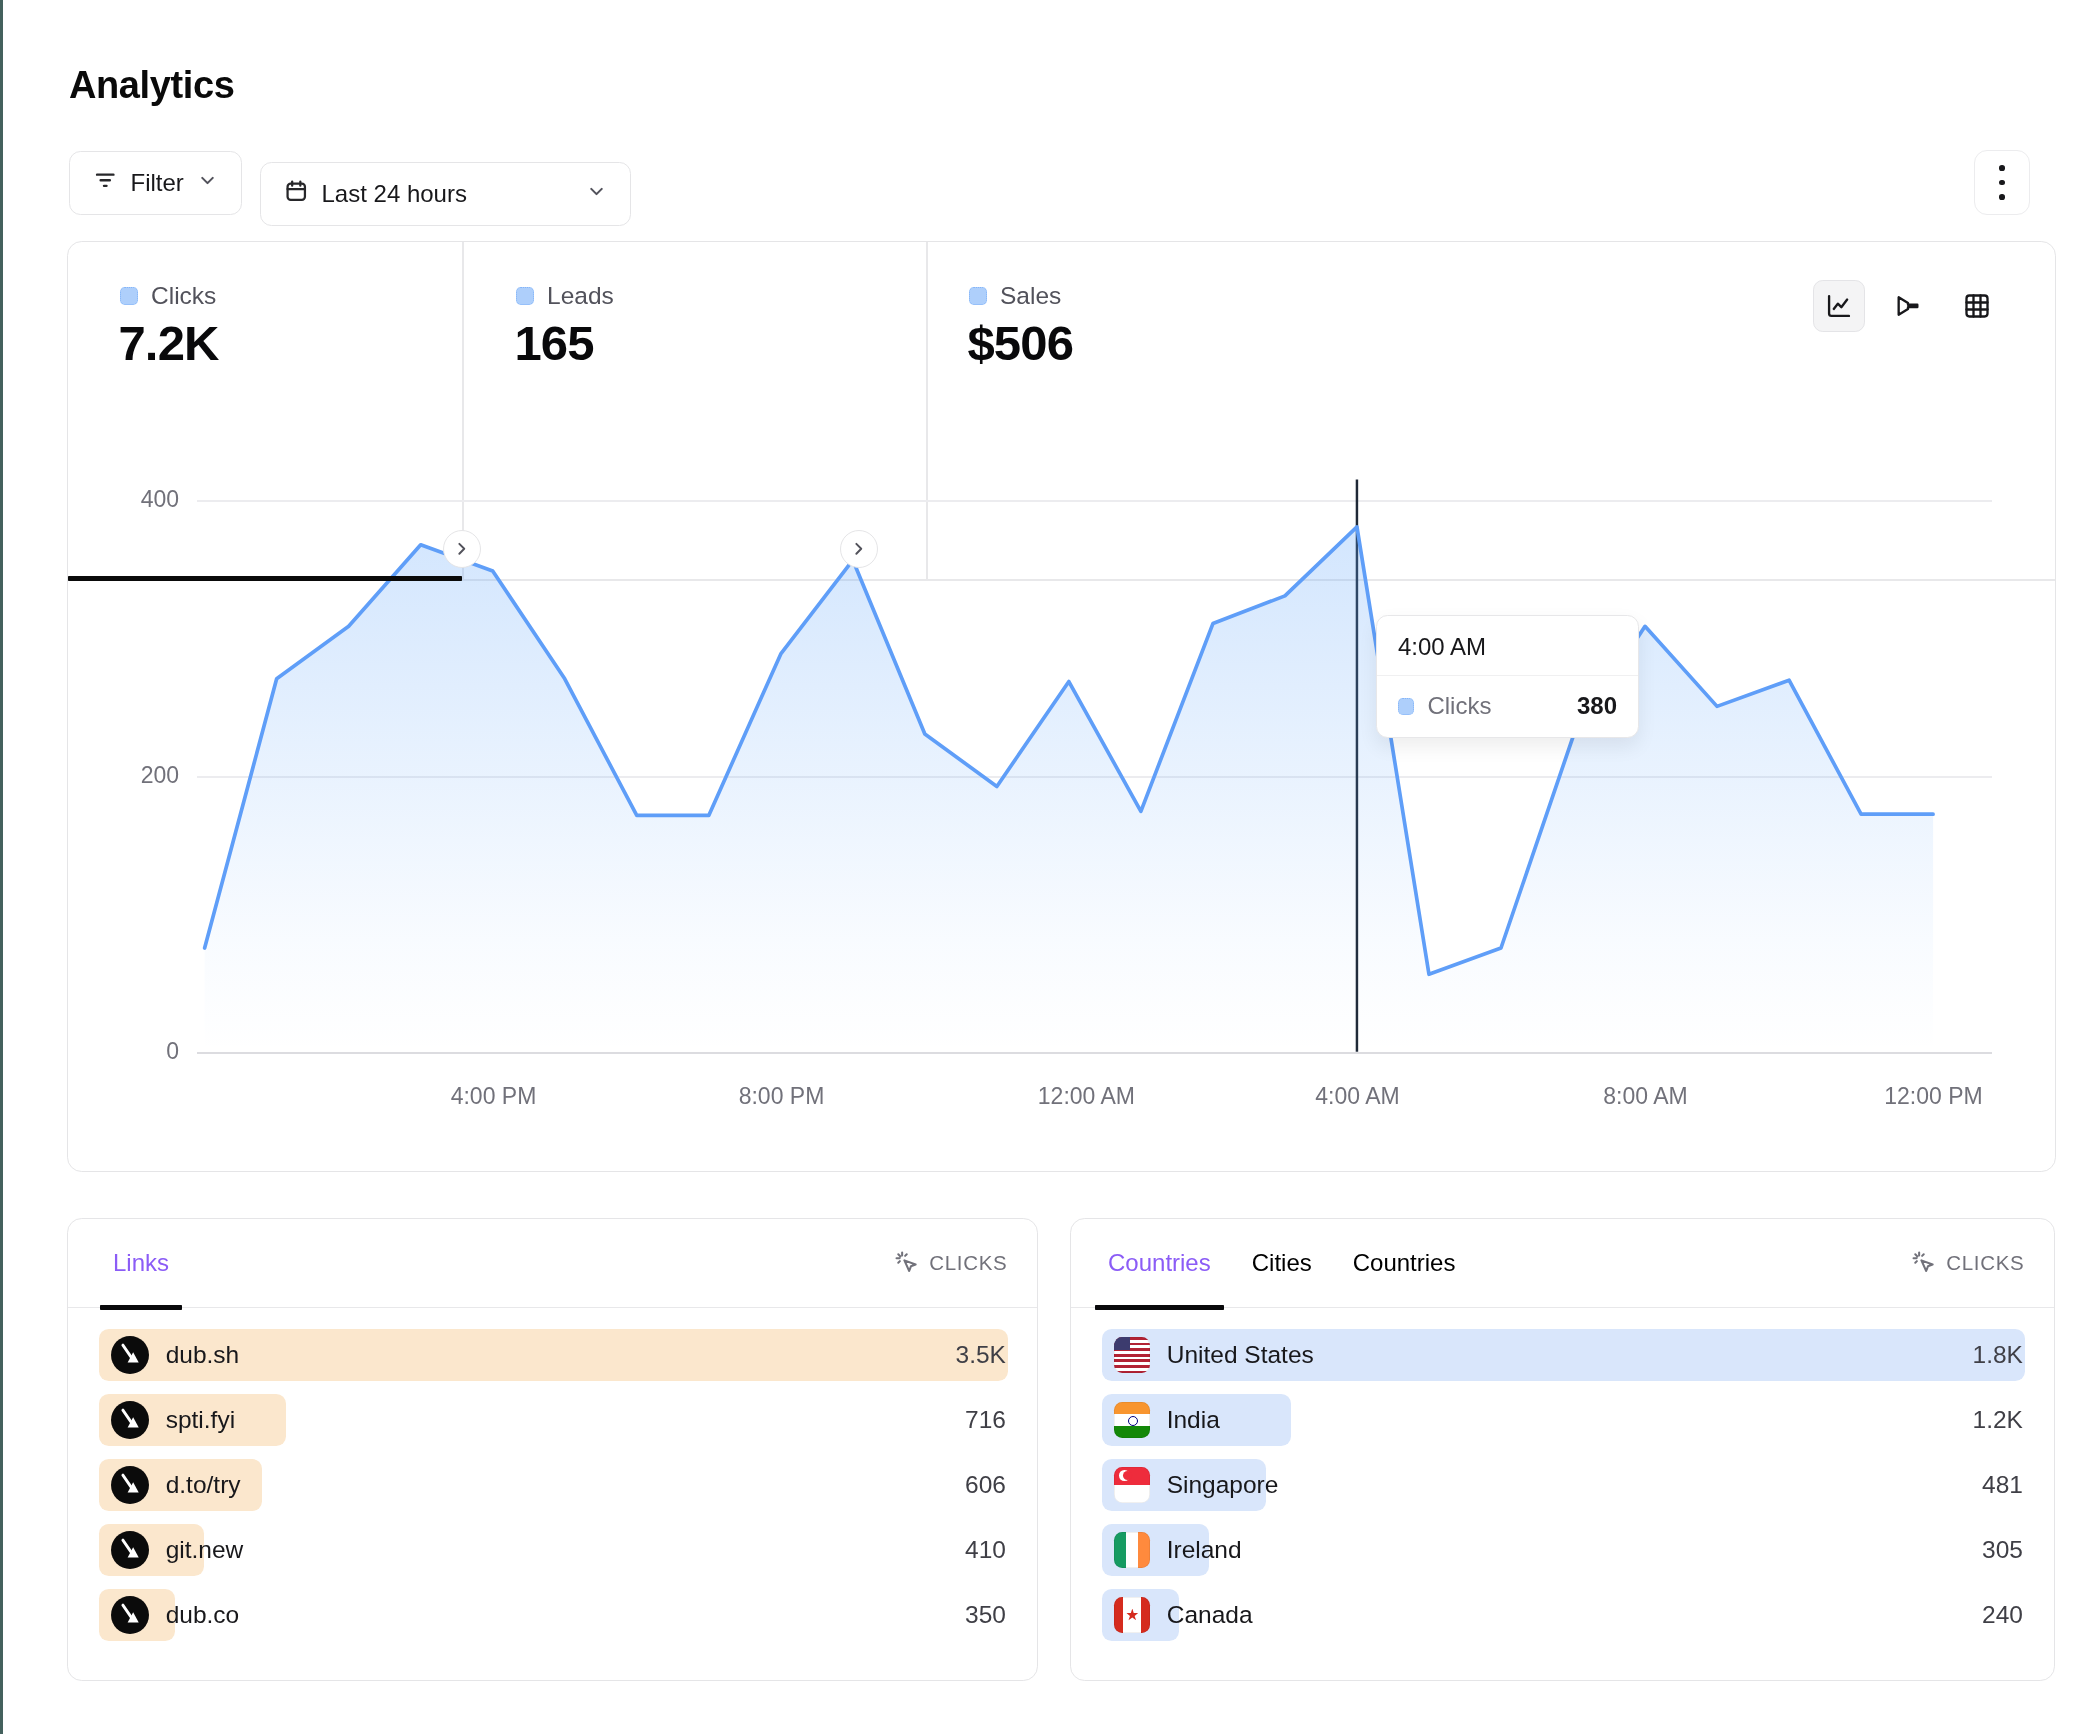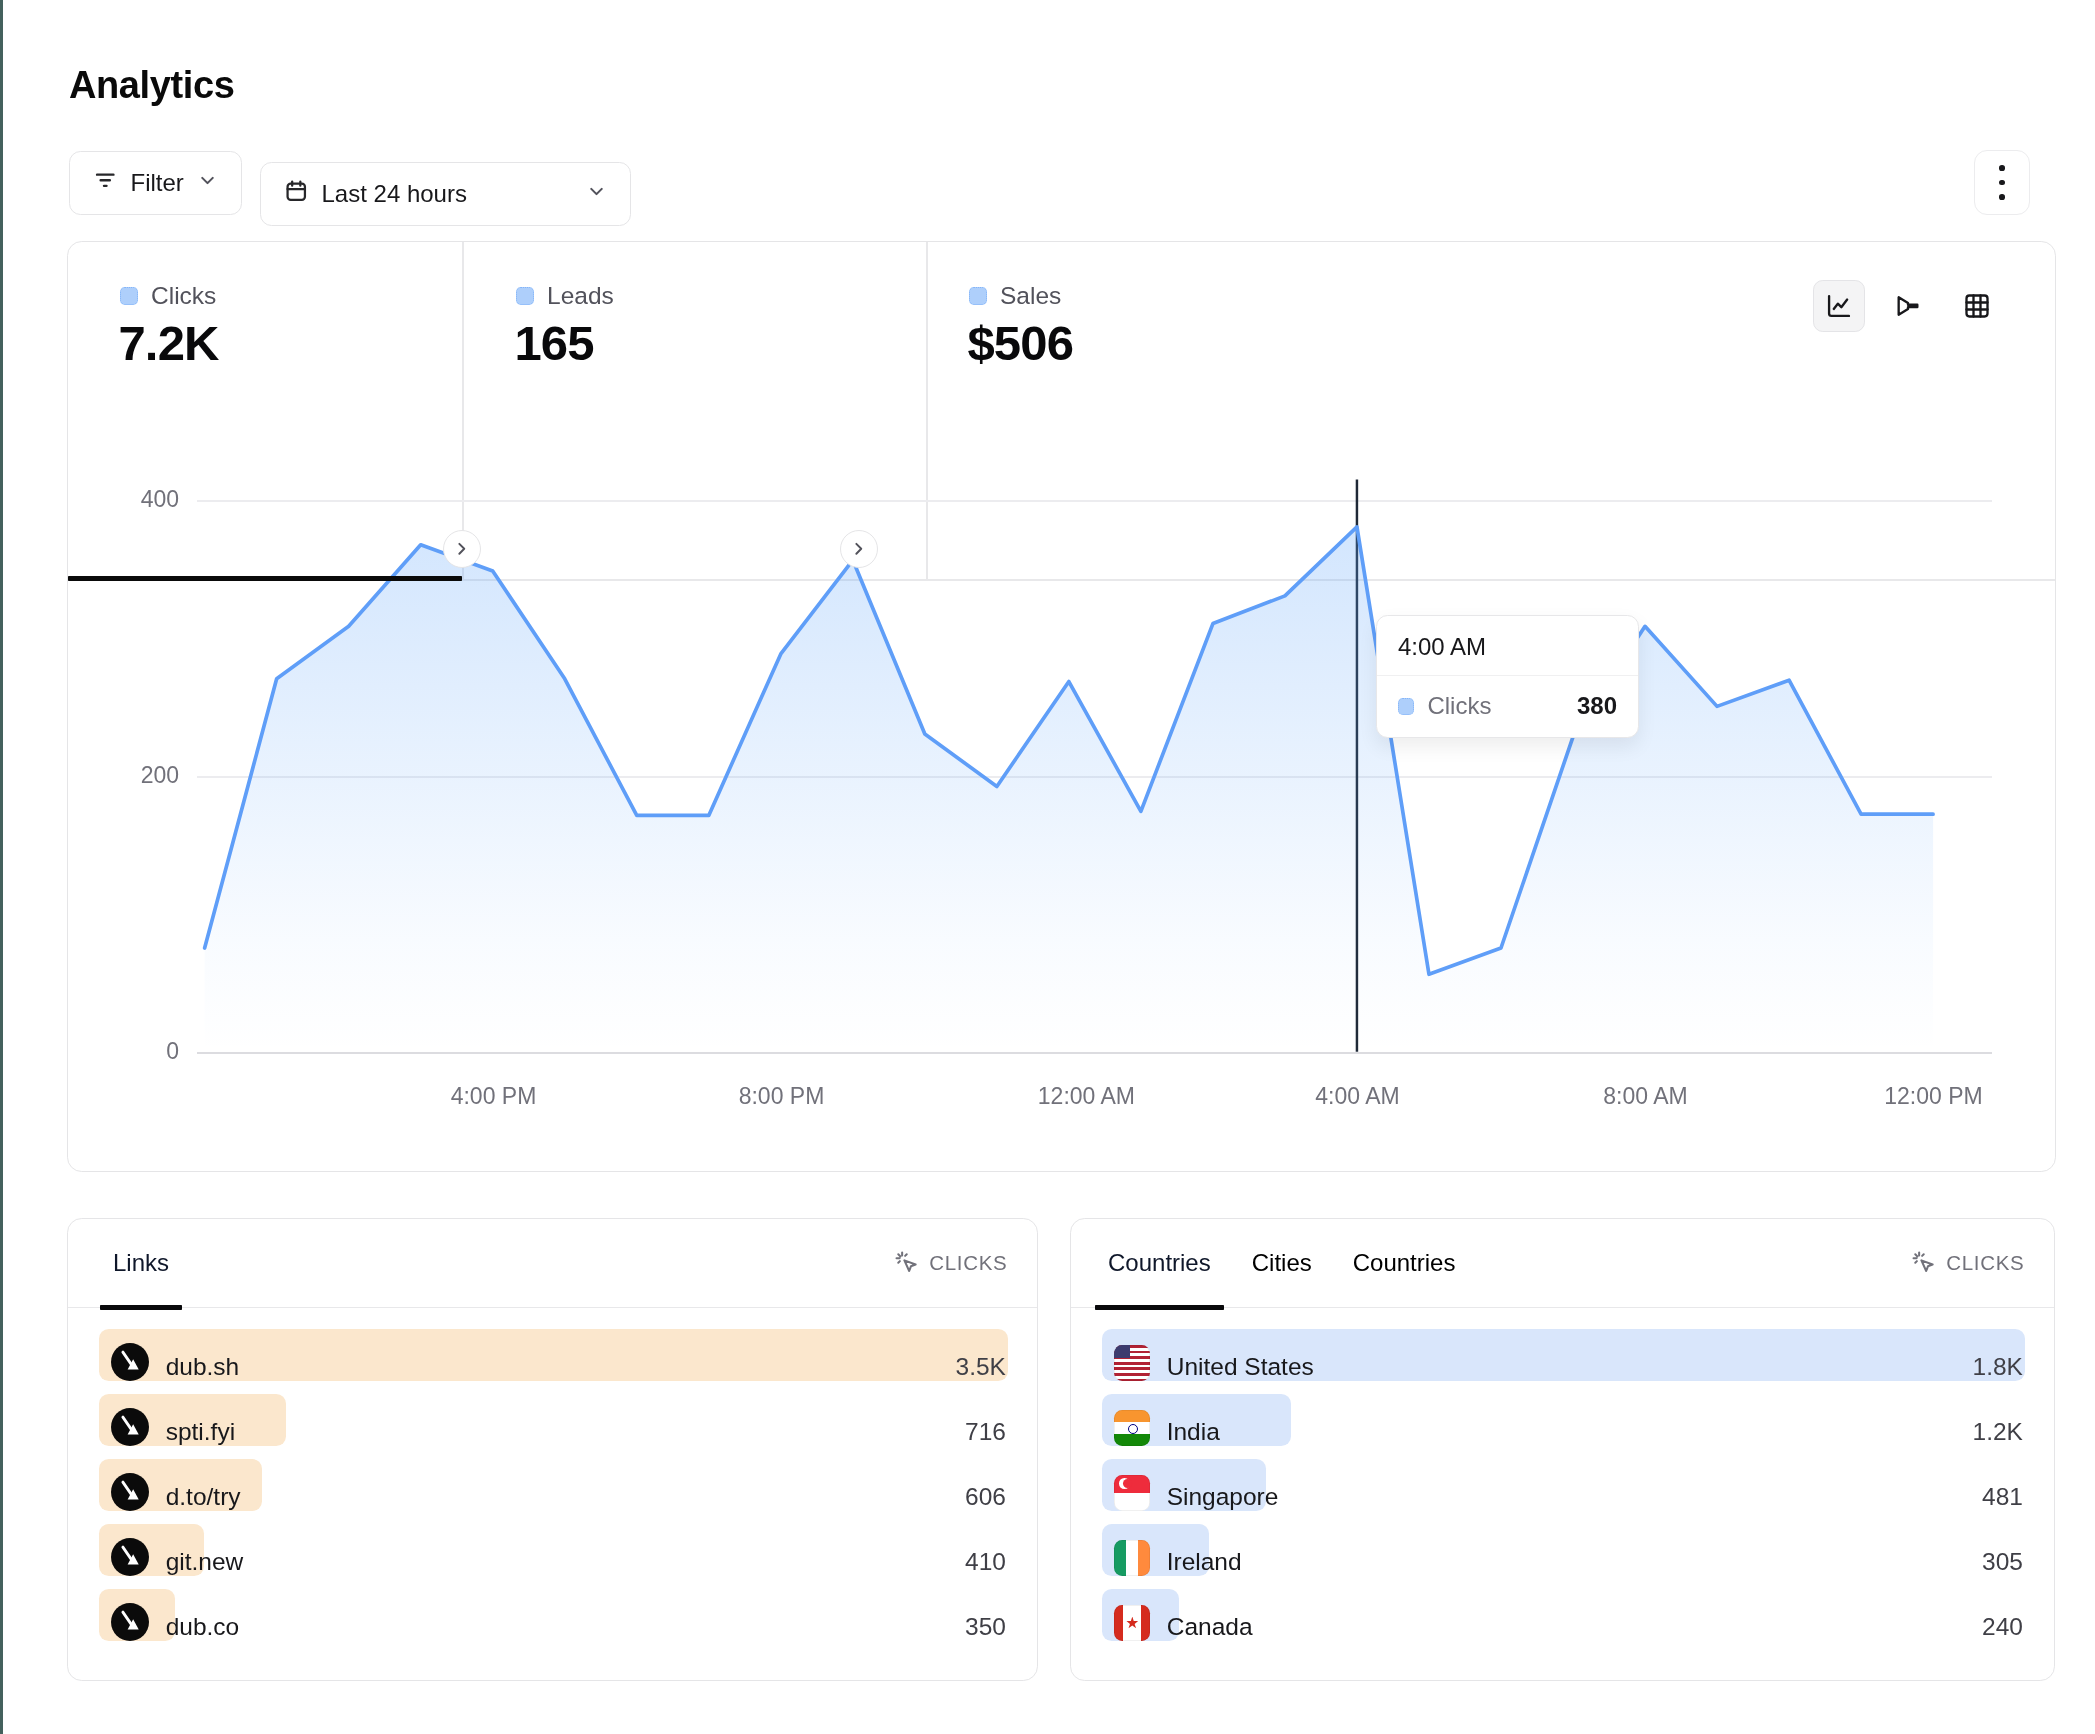--- a/index.html
+++ b/index.html
@@ -59,27 +59,27 @@
   #tooltip .tt-label { font-size:24px; color:#71717a; }
   #tooltip .tt-value { margin-left:auto; font-size:24px; font-weight:600; color:#18181b; }
 
   #links-card { left:67px; top:1218px; width:971px; height:463px; }
   #countries-card { left:1070px; top:1218px; width:985px; height:463px; }
   .panel-header { position:relative; height:89px; display:flex; align-items:center; border-bottom:1.6px solid #e8e8ea; }
   #links-card .panel-header { padding:0 29.5px 0 45px; }
   #countries-card .panel-header { padding:0 29.5px 0 37px;justify-content:space-between; }
   .panel-tabs { display:flex; gap:41px; height:100%; align-items:center; }
   .panel-tab { position:relative; height:100%; display:flex; align-items:center; font-size:24px; color:#000000; cursor:pointer; }
-  .panel-tab.active { color:#0f172a; font-weight:500; }
+  .panel-tab.active { color:#8b5cf6; font-weight:500; }
   .panel-tab.active::after { content:""; position:absolute; left:-13px; right:-13px; bottom:-2.5px; height:4.1px; background:#09090b; border-radius:0.8px; }
   .metric-toggle { margin-left:auto; display:flex; align-items:center; gap:9.8px; font-size:20.5px; font-weight:500; letter-spacing:0.7px; color:#71717a; cursor:pointer; }
   .rows { padding:21px 29.5px 0 31px; display:flex; flex-direction:column; gap:13px; }
   .row { position:relative; height:52px; cursor:pointer; }
   .row .bar { position:absolute; left:0; top:0; bottom:0; border-radius:9.8px; }
-  .row .row-content { position:relative; z-index:1; height:100%; display:flex; align-items:flex-end; padding:0 1.6px 0 12.3px; }
+  .row .row-content { position:relative; z-index:1; height:100%; display:flex; align-items:center; padding:0 1.6px 0 12.3px; }
   .row .row-name { margin-left:16.4px; font-size:24.5px; color:#18181b; }
   .row .row-value { margin-left:auto; font-size:24.5px; color:#3f3f46; }
   .logo-circle { width:38px; height:38px; flex:0 0 auto; }
 
   .flag { position:relative; width:36px; height:36px; border-radius:8.2px; overflow:hidden; flex:0 0 auto; box-shadow:inset 0 0 0 0.8px rgba(0,0,0,.08); }
   .flag-us { background:repeating-linear-gradient(180deg,#b22234 0 2.8px,#fff 2.8px 5.6px); }
   .flag-us::before { content:""; position:absolute; left:0; top:0; width:15.5px; height:13px; background:#3c3b6e; }
   .flag-in { background:linear-gradient(180deg,#f8952f 0 33%,#fff 33% 66%,#138808 66%); }
   .flag-in::before { content:""; position:absolute; left:50%; top:50%; width:8.2px; height:8.2px; margin:-4.1px 0 0 -4.1px; border:1.6px solid #000080; border-radius:50%; }
   .flag-sg { background:linear-gradient(180deg,#ee2c3c 0 50%,#fff 50%); }

